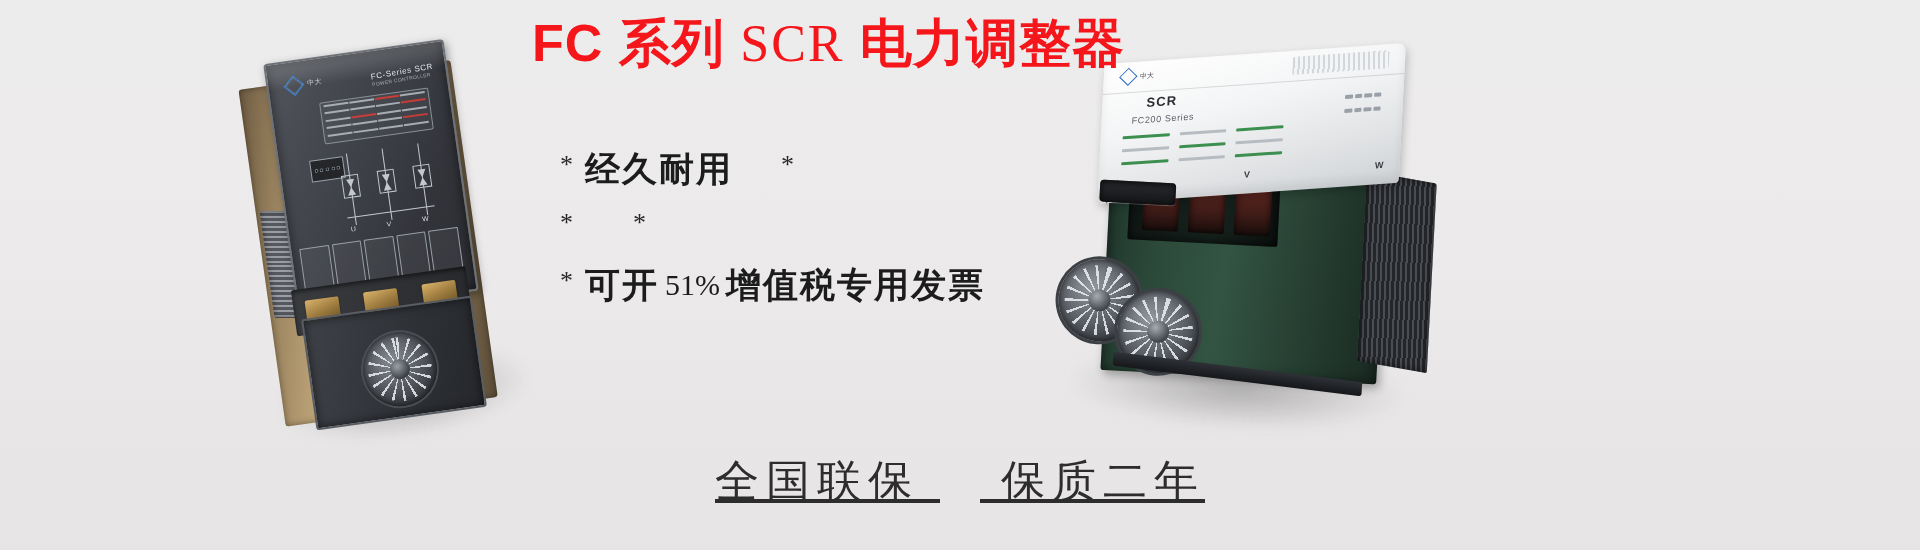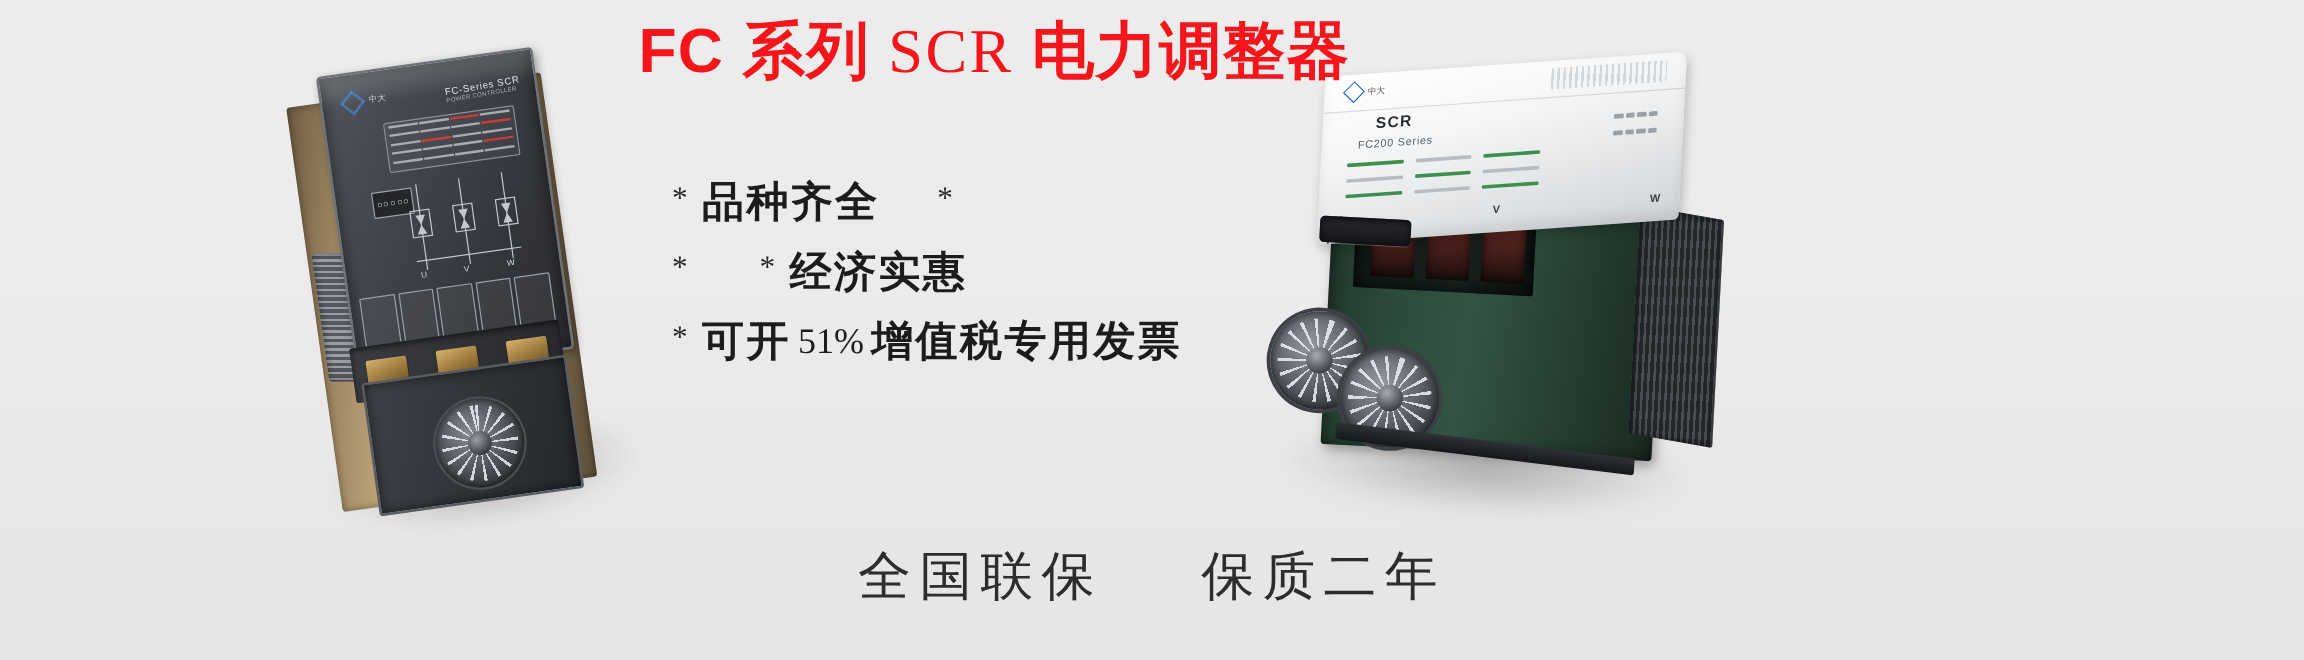--- a/index.html
+++ b/index.html
@@ -96,20 +96,21 @@
     left: 0;
     top: 455px;
     width: 1920px;
     text-align: center;
     color: #2d2d2d;
     font-size: 44px;
     line-height: 52px;
     font-family: "DejaVu Serif", "Liberation Serif", serif;
     letter-spacing: 7px;
     white-space: nowrap;
+    text-decoration: underline;
   }
   .tagline .tag-gap { display:inline-block; width: 40px; }
 
   
   .prod-left {
     position: absolute;
     left: 248px;
     top: 48px;
     width: 290px;
     height: 400px;
@@ -685,30 +686,29 @@
     <span class="latin">FC</span>
     <span class="cn">系列</span>
     <span class="latin-serif">SCR</span>
     <span class="cn">电力调整器</span>
   </div>
 
   <div class="features">
 
     <div class="feature-row">
       <span class="star">*</span>
-      <span class="feat-text">品种齐全</span>
+      <span class="feat-text">经久耐用</span>
       <span class="feat-gap"></span>
       <span class="star">*</span>
     </div>
 
     <div class="feature-row">
       <span class="star">*</span>
       <span class="feat-gap"></span>
       <span class="star">*</span>
-      <span class="feat-text">经济实惠</span>
     </div>
 
     <div class="feature-row">
       <span class="star">*</span>
       <span class="feat-text">可开</span>
       <span class="feat-text pct">51%</span>
       <span class="feat-text">增值税专用发票</span>
     </div>
 
   </div>

